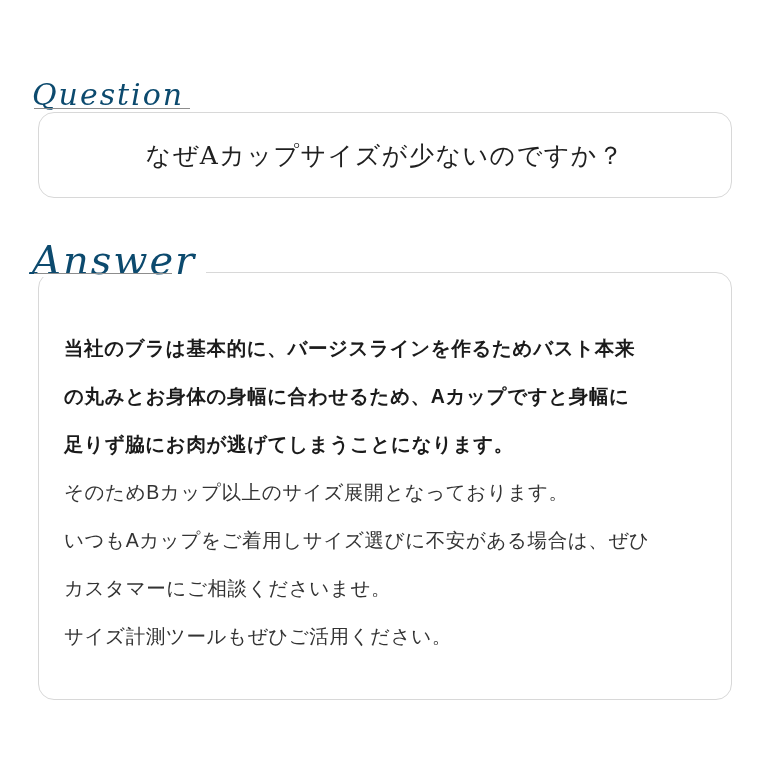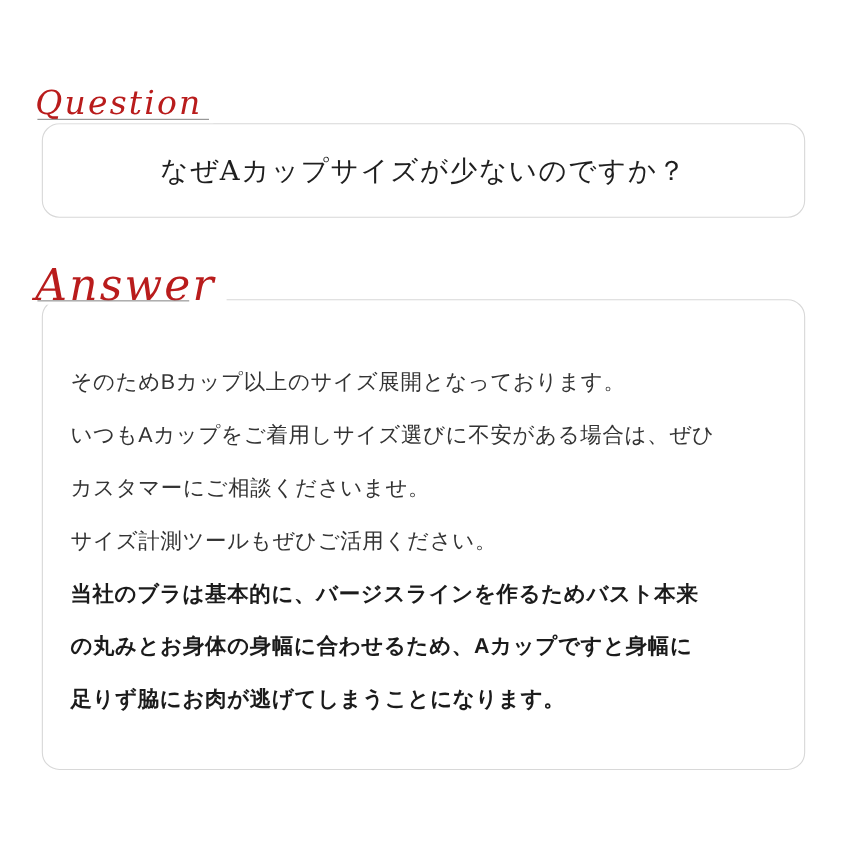--- a/index.html
+++ b/index.html
@@ -53,21 +53,21 @@
 
   
   .script-label {
     position: absolute;
     z-index: 3;
     background: #ffffff;
     padding: 0 10px 0 6px;
     font-family: "DejaVu Serif", serif;
     font-style: italic;
     font-weight: 400;
-    color: #b91c1c;
+    color: #0c4a6e;
     white-space: nowrap;
     letter-spacing: 2px;
   }
 
   .script-question {
     left: 26px;
     top: 78px;
     font-size: 30px;
     line-height: 34px;
   }
@@ -149,28 +149,28 @@
     <div class="card"></div>
     <div class="question-text">なぜAカップサイズが少ないのですか？</div>
   </section>
   <div class="script-label script-question">Question</div>
   <div class="script-underline q"></div>
 
   <section class="qa-block answer-block">
     <div class="card"></div>
     <div class="answer-body">
       <p>
+        <span class="line strong">当社のブラは基本的に、バージスラインを作るためバスト本来</span>
+        <span class="line strong">の丸みとお身体の身幅に合わせるため、Aカップですと身幅に</span>
+        <span class="line strong">足りず脇にお肉が逃げてしまうことになります。</span>
+      </p>
+      <p>
         <span class="line">そのためBカップ以上のサイズ展開となっております。</span>
         <span class="line">いつもAカップをご着用しサイズ選びに不安がある場合は、ぜひ</span>
         <span class="line">カスタマーにご相談くださいませ。</span>
         <span class="line">サイズ計測ツールもぜひご活用ください。</span>
-      </p>
-      <p>
-        <span class="line strong">当社のブラは基本的に、バージスラインを作るためバスト本来</span>
-        <span class="line strong">の丸みとお身体の身幅に合わせるため、Aカップですと身幅に</span>
-        <span class="line strong">足りず脇にお肉が逃げてしまうことになります。</span>
       </p>
     </div>
   </section>
   <div class="script-label script-answer">Answer</div>
   <div class="script-underline a"></div>
 
 </div>
 
 </body></html>

